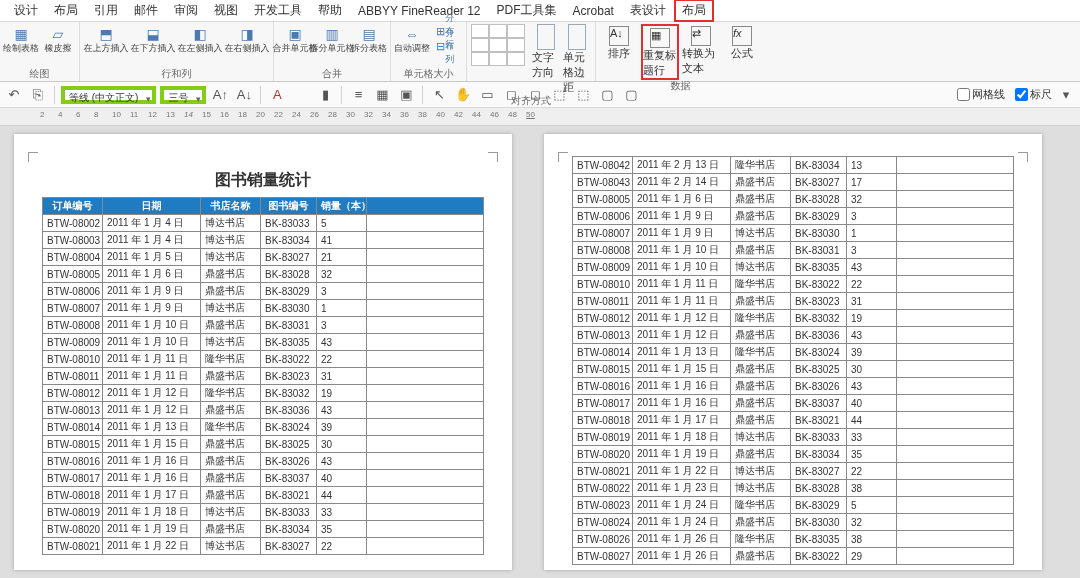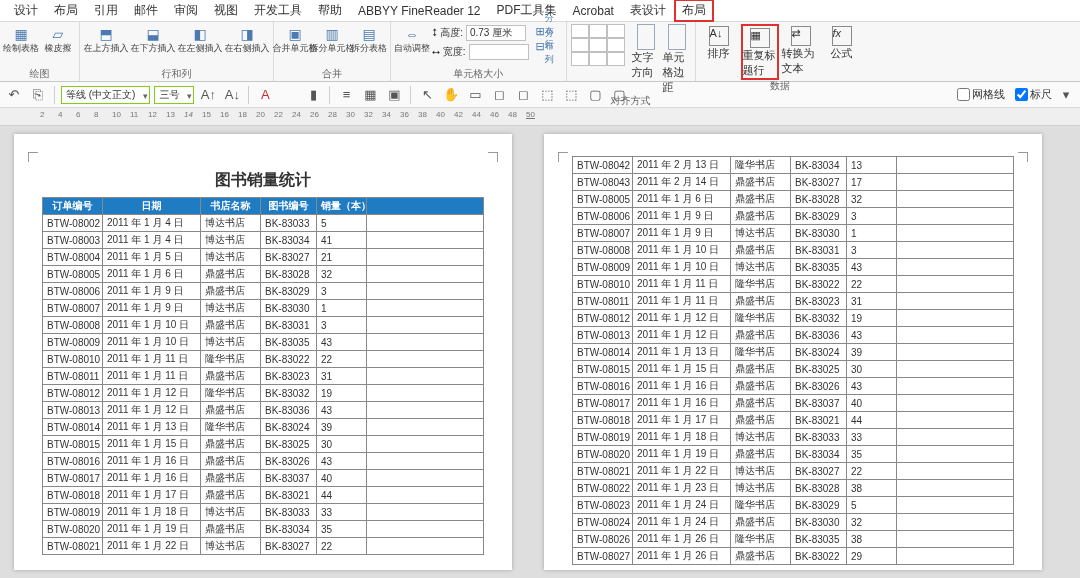--- a/index.html
+++ b/index.html
@@ -107,21 +107,21 @@
     display: flex;
     align-items: center;
     height: 26px;
     padding: 0 4px;
     gap: 4px;
     border-bottom: 1px solid #d9d9d9;
     background: #fafafa;
     font-size: 11px;
   }
   .fmt-sel {
-    border: 1px solid #84cc16; background: #fff;
+    border: 4px solid #84cc16; background: #fff;
     height: 18px; padding: 0 14px 0 4px; line-height: 16px;
     position: relative; font-size: 10px;
   }
   .fmt-sel::after {
     content: "▾"; position: absolute; right: 2px; top: 1px;
     font-size: 9px; color: #666;
   }
   .fmt-ic {
     width: 20px; height: 20px;
     display: flex; align-items: center; justify-content: center;
@@ -263,30 +263,20 @@
     </div>
     <div class="label">合并</div>
   </div>
 
   <div class="ribbon-group">
     <div class="row">
       <div class="rb-btn">
           <span class="ic">⇔</span>
           <span class="cap">自动调整</span>
         </div>
-      <div class="rb-stack">
-        <div class="size-ctrl">
-          <span>⭥ <span>高度:</span></span>
-          <span class="sp">0.73 厘米</span>
-        </div>
-        <div class="size-ctrl">
-          <span>⭤ <span>宽度:</span></span>
-          <span class="sp"></span>
-        </div>
-      </div>
       <div class="rb-stack" style="margin-left:4px">
         <div class="rb-mini">⊞ <span style="font-size:9px">分布行</span></div>
         <div class="rb-mini">⊟ <span style="font-size:9px">分布列</span></div>
       </div>
     </div>
     <div class="label">单元格大小</div>
   </div>
 
   <div class="ribbon-group">
     <div class="row">

